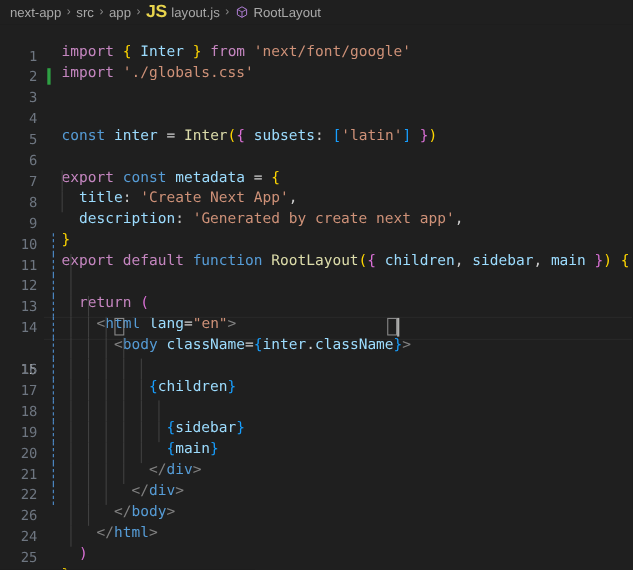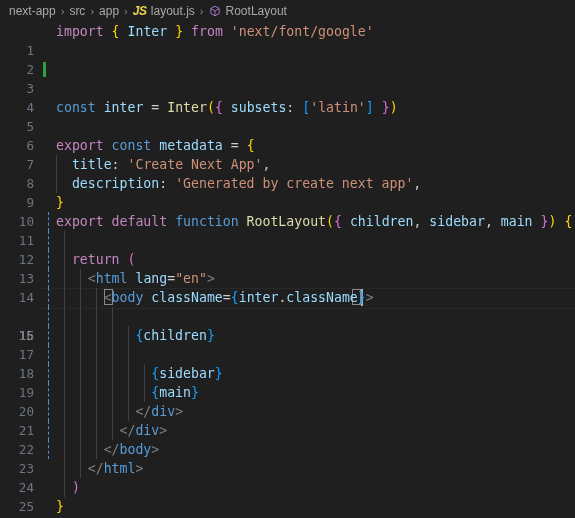--- a/index.html
+++ b/index.html
@@ -35,27 +35,26 @@
   .crumb-sep {
     color: #8d8d8d;
     margin: 0 5px;
     font-size: 11px;
     display: inline-flex;
     align-items: center;
   }
   .js-badge {
     color: #e8d44d;
     font-weight: bold;
-    font-size: 12px;
+    font-size: 16px;
     font-family: "Liberation Sans", sans-serif;
     letter-spacing: -0.3px;
     margin-right: 4px;
     display: inline-flex;
     align-items: center;
-    font-style: italic;
   }
   .sym-icon {
     width: 13px;
     height: 13px;
     margin-right: 4px;
     display: inline-flex;
     align-items: center;
     justify-content: center;
   }
 
@@ -82,21 +81,21 @@
     color: #6e7681;
     font-size: 12.6px;
     user-select: none;
   }
   .code-line.current .line-no {
     color: #cccccc;
   }
   .code-text {
     position: absolute;
     left: 56px;
-    top: 0;
+    top: 16px;
   }
   
   .git-mark {
     position: absolute;
     left: 43px;
     top: 2px;
     width: 3px;
     height: 15px;
     background: #2ea043;
   }
@@ -190,20 +189,21 @@
 
 <div class="editor">
 
   <div class="code-line" style="top:0px;position:absolute;left:0;right:0;">
     <span class="line-no">1</span>
     <span class="code-text"><span class="t-kw">import</span> <span class="t-br-y">{</span> <span class="t-var">Inter</span> <span class="t-br-y">}</span> <span class="t-kw">from</span> <span class="t-str">'next/font/google'</span></span>
   </div>
 
   <div class="code-line" style="top:19px;position:absolute;left:0;right:0;">
     <span class="line-no">2</span>
+    <span class="code-text"><span class="t-kw">import</span> <span class="t-str">'./globals.css'</span></span>
   </div>
 
   <div class="code-line" style="top:38px;position:absolute;left:0;right:0;">
     <span class="line-no">3</span>
     <span class="git-mark"></span>
   </div>
 
   <div class="code-line" style="top:57px;position:absolute;left:0;right:0;">
     <span class="line-no">4</span>
     <span class="code-text"></span>
@@ -350,21 +350,21 @@
     <span class="line-no">22</span>
     <span class="indent-guide active" style="left:48px;"></span>
     <span class="indent-guide" style="left:64px;"></span>
     <span class="indent-guide" style="left:80px;"></span>
     <span class="indent-guide" style="left:96px;"></span>
     <span class="indent-guide" style="left:112px;"></span>
     <span class="code-text">        <span class="t-punct">&lt;/</span><span class="t-tag">div</span><span class="t-punct">&gt;</span></span>
   </div>
 
   <div class="code-line" style="top:418px;position:absolute;left:0;right:0;">
-    <span class="line-no">23</span>
+    <span class="line-no">26</span>
     <span class="indent-guide active" style="left:48px;"></span>
     <span class="indent-guide" style="left:64px;"></span>
     <span class="indent-guide" style="left:80px;"></span>
     <span class="indent-guide" style="left:96px;"></span>
     <span class="code-text">      <span class="t-punct">&lt;/</span><span class="t-tag">body</span><span class="t-punct">&gt;</span></span>
   </div>
 
   <div class="code-line" style="top:437px;position:absolute;left:0;right:0;">
     <span class="line-no">24</span>
     <span class="indent-guide" style="left:64px;"></span>

